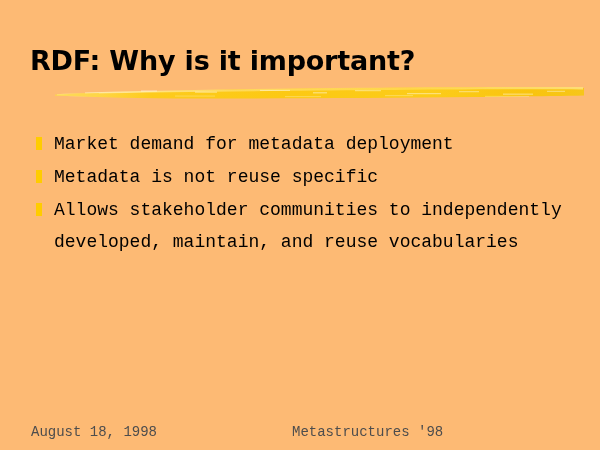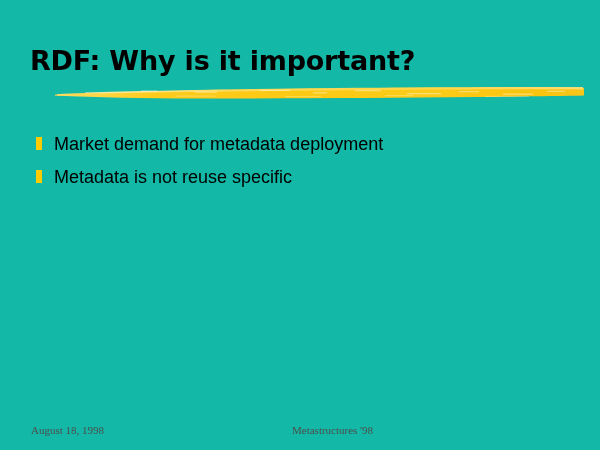--- a/index.html
+++ b/index.html
@@ -11,21 +11,21 @@
     width: 600px;
     height: 450px;
     overflow: hidden;
     font-family: "DejaVu Sans", sans-serif;
     -webkit-font-smoothing: none;
   }
   #slide {
     position: relative;
     width: 600px;
     height: 450px;
-    background: #14b8a6;
+    background: #fdba74;
   }
 
   
   #title-block {
     position: absolute;
     left: 30px;
     top: 44px;
     width: 550px;
   }
   #slide-title {
@@ -57,21 +57,21 @@
     top: 128px;
     width: 555px;
     list-style: none;
     margin: 0;
     padding: 0;
   }
   .bullet-item {
     position: relative;
     padding-left: 24px;
     margin: 0 0 1px 0;
-    font-family: Liberation Sans, sans-serif;
+    font-family: Liberation Mono, monospace;
     font-size: 18px;
     line-height: 32px;
     color: #000000;
   }
   .bullet-marker {
     position: absolute;
     left: 6px;
     top: 9px;
     width: 6px;
     height: 13px;
@@ -81,22 +81,22 @@
     display: block;
   }
 
   
   #footer {
     position: absolute;
     left: 0;
     top: 424px;
     width: 528px;
     height: 14px;
-    font-family: Liberation Serif, serif;
-    font-size: 11px;
+    font-family: Liberation Mono, monospace;
+    font-size: 14px;
     color: #4d4d4d;
   }
   #footer-date {
     position: absolute;
     left: 31px;
     top: 0;
     white-space: nowrap;
   }
   #footer-event {
     position: absolute;
@@ -162,20 +162,24 @@
 
   <ul id="bullet-list">
     <li class="bullet-item">
       <span class="bullet-marker"></span>
       <span class="bullet-text">Market demand for metadata deployment</span>
     </li>
     <li class="bullet-item">
       <span class="bullet-marker"></span>
       <span class="bullet-text">Metadata is not reuse specific</span>
     </li>
+    <li class="bullet-item">
+      <span class="bullet-marker"></span>
+      <span class="bullet-text">Allows stakeholder communities to independently developed, maintain, and reuse vocabularies</span>
+    </li>
   </ul>
 
   <div id="footer">
     <span id="footer-date">August 18, 1998</span>
     <span id="footer-event">Metastructures '98</span>
   </div>
 
 </div>
 
 </body></html>

